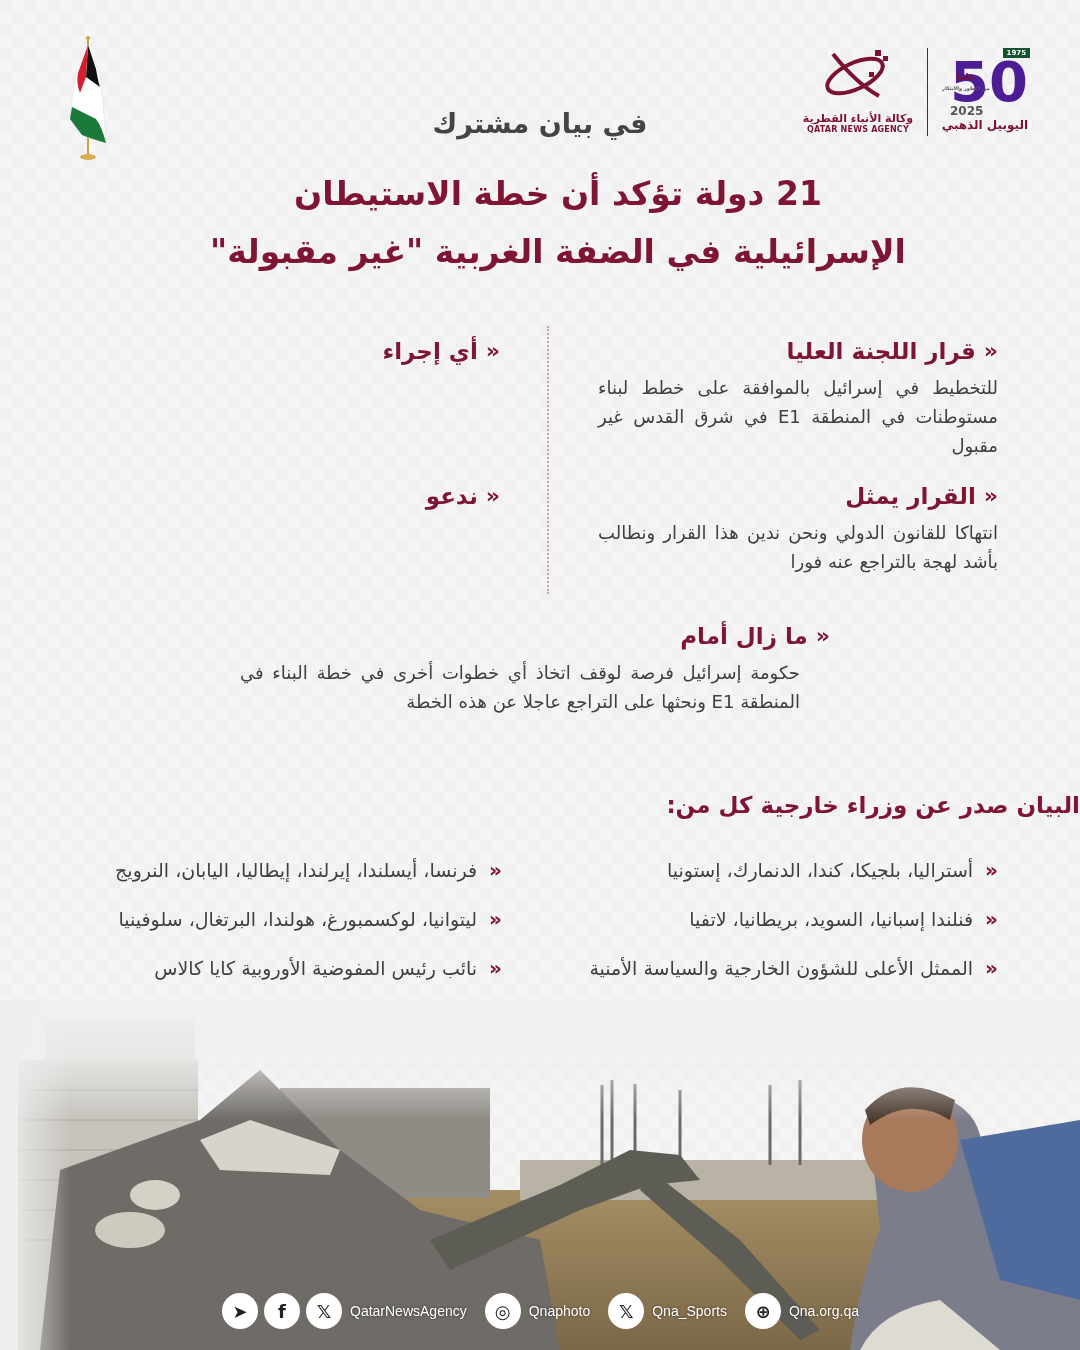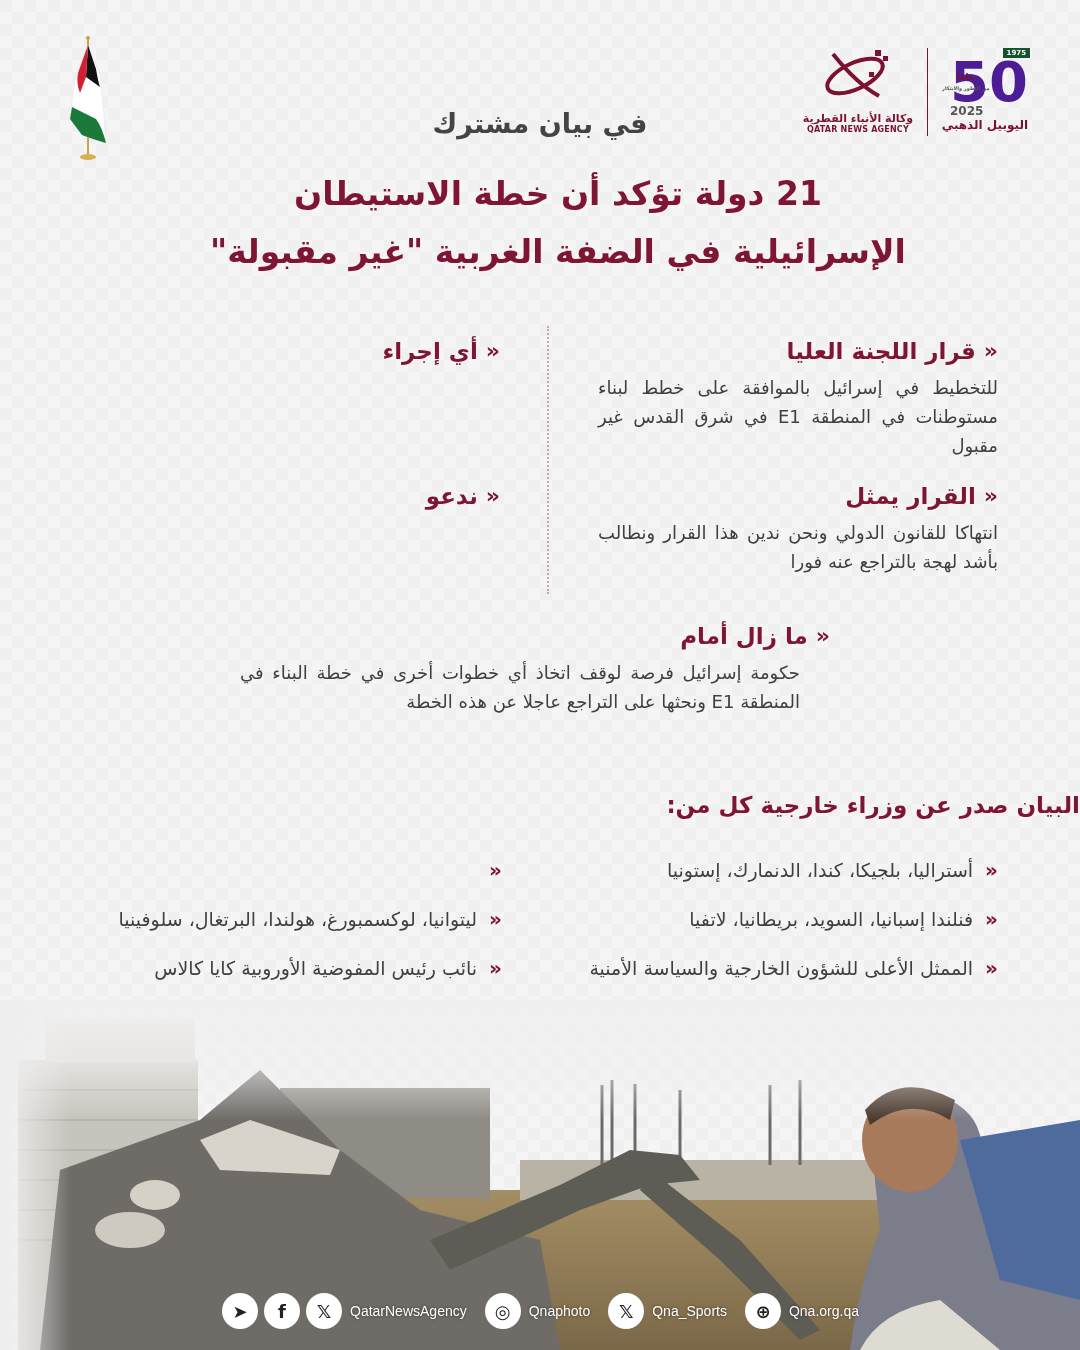--- a/index.html
+++ b/index.html
@@ -157,20 +157,21 @@
   </div>
   <div class="list-item">
     <span class="chev">«</span>
     <span>الممثل الأعلى للشؤون الخارجية والسياسة الأمنية</span>
   </div>
 </div>
 
 <div class="abs list-col" style="right:578px; top:845px; width:440px;">
   <div class="list-item">
     <span class="chev">«</span>
+    <span>فرنسا، أيسلندا، إيرلندا، إيطاليا، اليابان، النرويج</span>
   </div>
   <div class="list-item">
     <span class="chev">«</span>
     <span>ليتوانيا، لوكسمبورغ، هولندا، البرتغال، سلوفينيا</span>
   </div>
   <div class="list-item">
     <span class="chev">«</span>
     <span>نائب رئيس المفوضية الأوروبية كايا كالاس</span>
   </div>
 </div>

